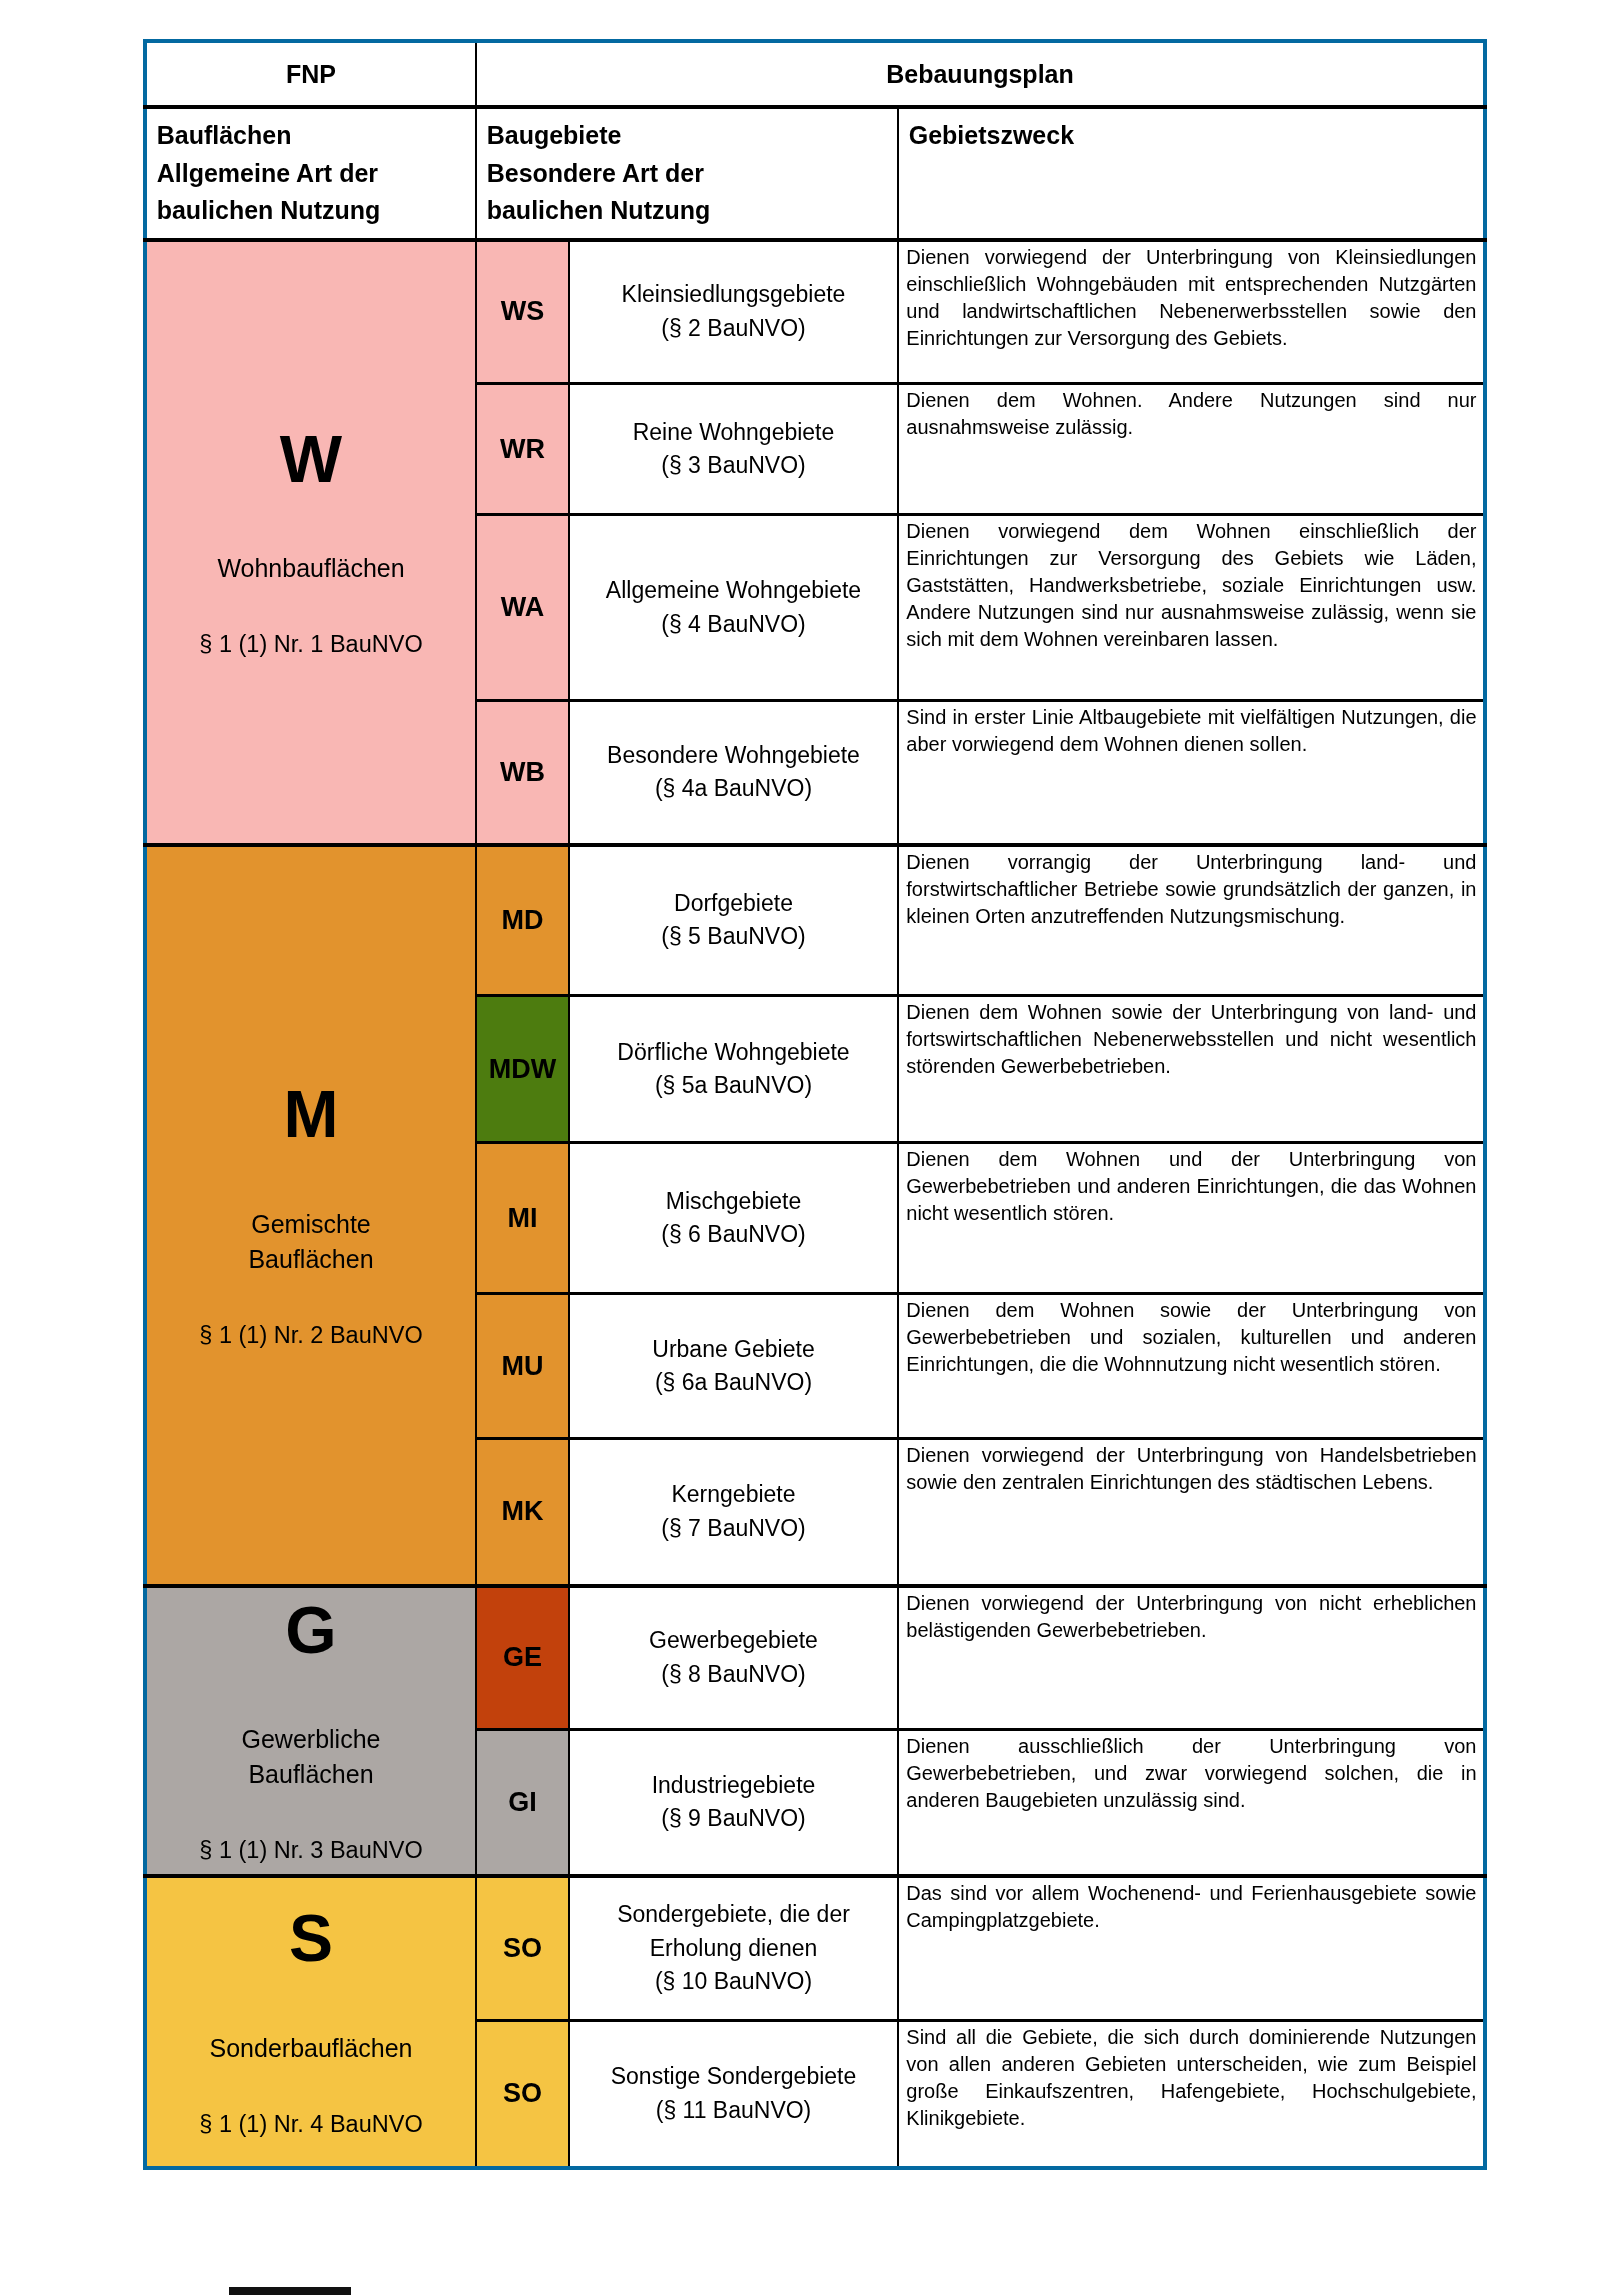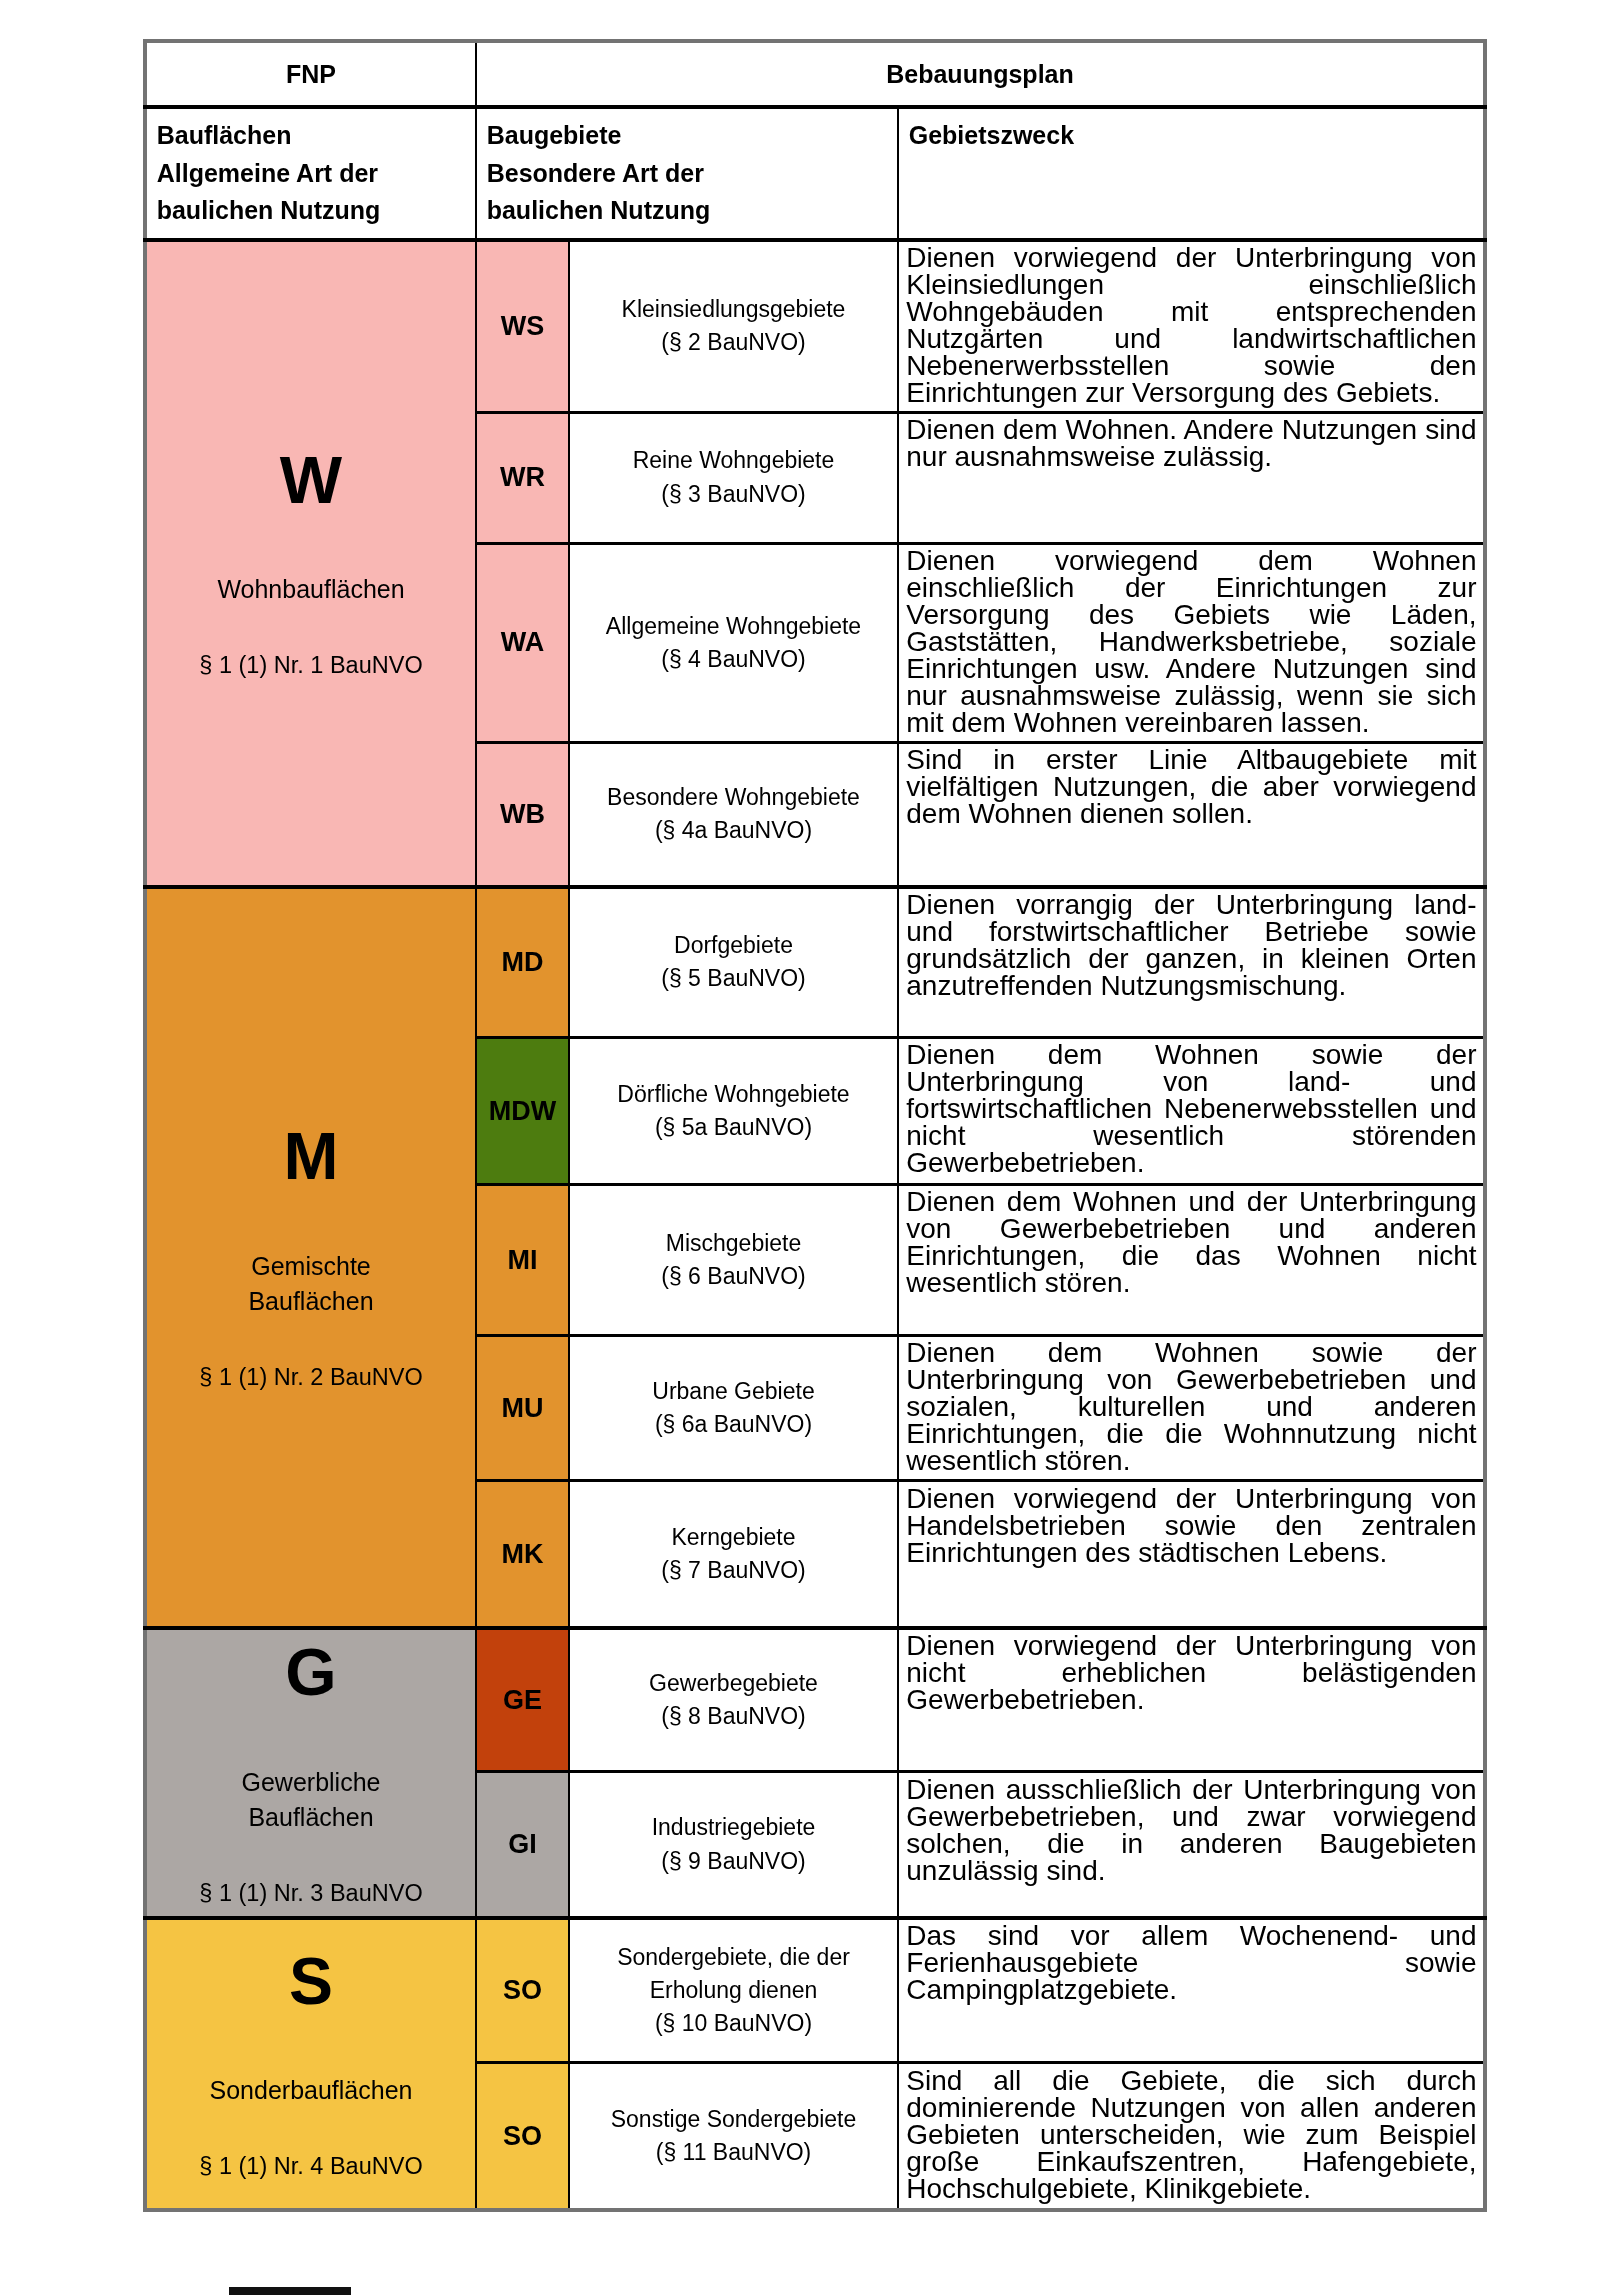--- a/index.html
+++ b/index.html
@@ -15,21 +15,21 @@
     height: 2295px;
     overflow: hidden;
   }
   table.lut {
     position: absolute;
     left: 143px;
     top: 39px;
     width: 1340px;
     border-collapse: collapse;
     table-layout: fixed;
-    border: 4px solid #737373;
+    border: 4px solid #0369a1;
   }
   .lut th, .lut td {
     border: 2.4px solid #000;
     border-top-width: 3.2px;
     border-bottom-width: 3.2px;
     box-sizing: border-box;
   }
   .lut thead th { border-bottom-width: 4.9px; background: #ffffff; }
   tr.hrow1 th {
     height: 66px;
@@ -85,21 +85,21 @@
     vertical-align: middle;
     font-size: 23px;
     line-height: 1.45;
     white-space: pre-line;
     padding: 0 9.7px;
     margin-left: 20px;
   }
   td.purpose-cell {
     background: #ffffff;
     vertical-align: top;
-    font-size: 28px;
+    font-size: 20px;
     line-height: 27px;
     text-align: justify;
     text-justify: inter-word;
     padding: 2.4px 6.5px 4.9px 7.3px;
   }
   tr.group-start td { border-top-width: 4px; }
   .page-bottom-artifact {
     position: absolute;
     left: 229px;
     top: 2287px;

